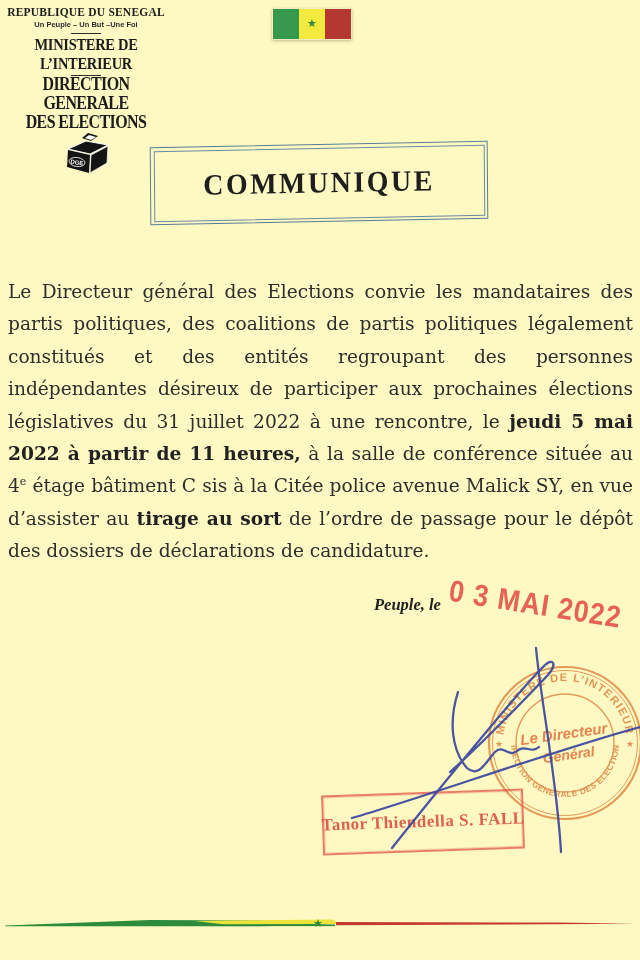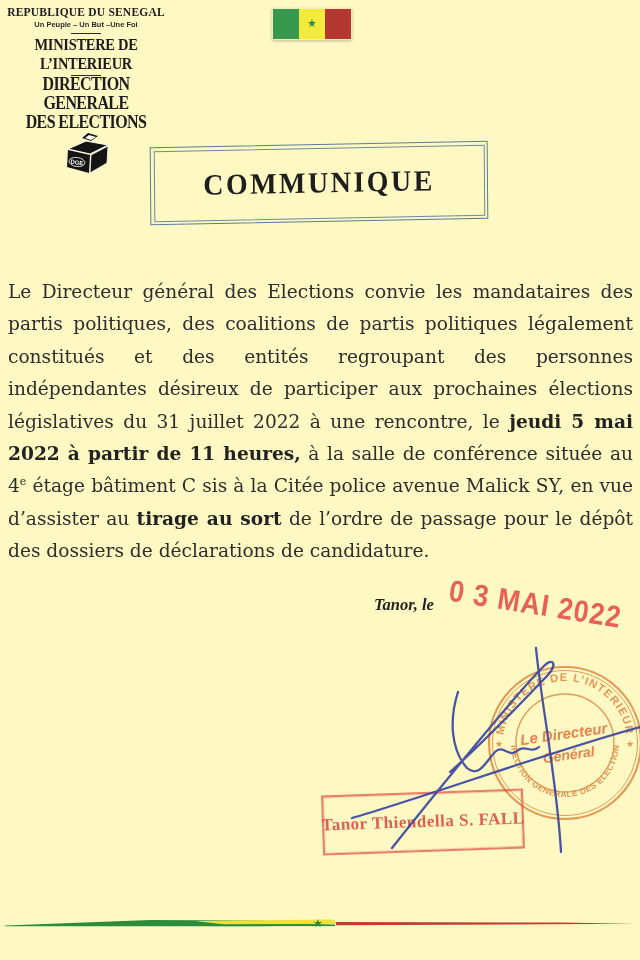--- a/index.html
+++ b/index.html
@@ -121,21 +121,21 @@
     <div class="band" style="background:#b53731;"></div>
   </div>
 
   <div class="communique-box">
     <div class="communique-inner"></div>
     <div class="communique-title">COMMUNIQUE</div>
   </div>
 
   <div class="body-par"><span>Le Directeur général des Elections convie les mandataires des partis politiques, des coalitions de partis politiques légalement constitués et des entités regroupant des personnes indépendantes désireux de participer aux prochaines élections législatives du 31 juillet 2022 à une rencontre, le </span><b>jeudi 5 mai 2022 à partir de 11 heures,</b><span> à la salle de conférence située au 4</span><span class="sup">e</span><span> étage bâtiment C sis à la Citée police avenue Malick SY, en vue d’assister au </span><b>tirage au sort</b><span> de l’ordre de passage pour le dépôt des dossiers de déclarations de candidature.</span></div>
 
-  <div class="dakar-le">Tanor, le</div>
+  <div class="dakar-le">Peuple, le</div>
   <div class="date-stamp">0 3 MAI 2022</div>
 
   <div class="round-stamp">
     <svg width="162" height="162" viewBox="0 0 162 162">
       <g opacity="0.85">
         <circle cx="81" cy="81" r="76" fill="none" stroke="#df8a45" stroke-width="2.2"></circle>
         <circle cx="81" cy="81" r="72.5" fill="none" stroke="#df8a45" stroke-width="1"></circle>
         <circle cx="81" cy="81" r="49" fill="none" stroke="#df8a45" stroke-width="1.4"></circle>
         <defs>
           <path id="arcTop" d="M 19,81 A 62,62 0 0 1 143,81" fill="none"></path>

